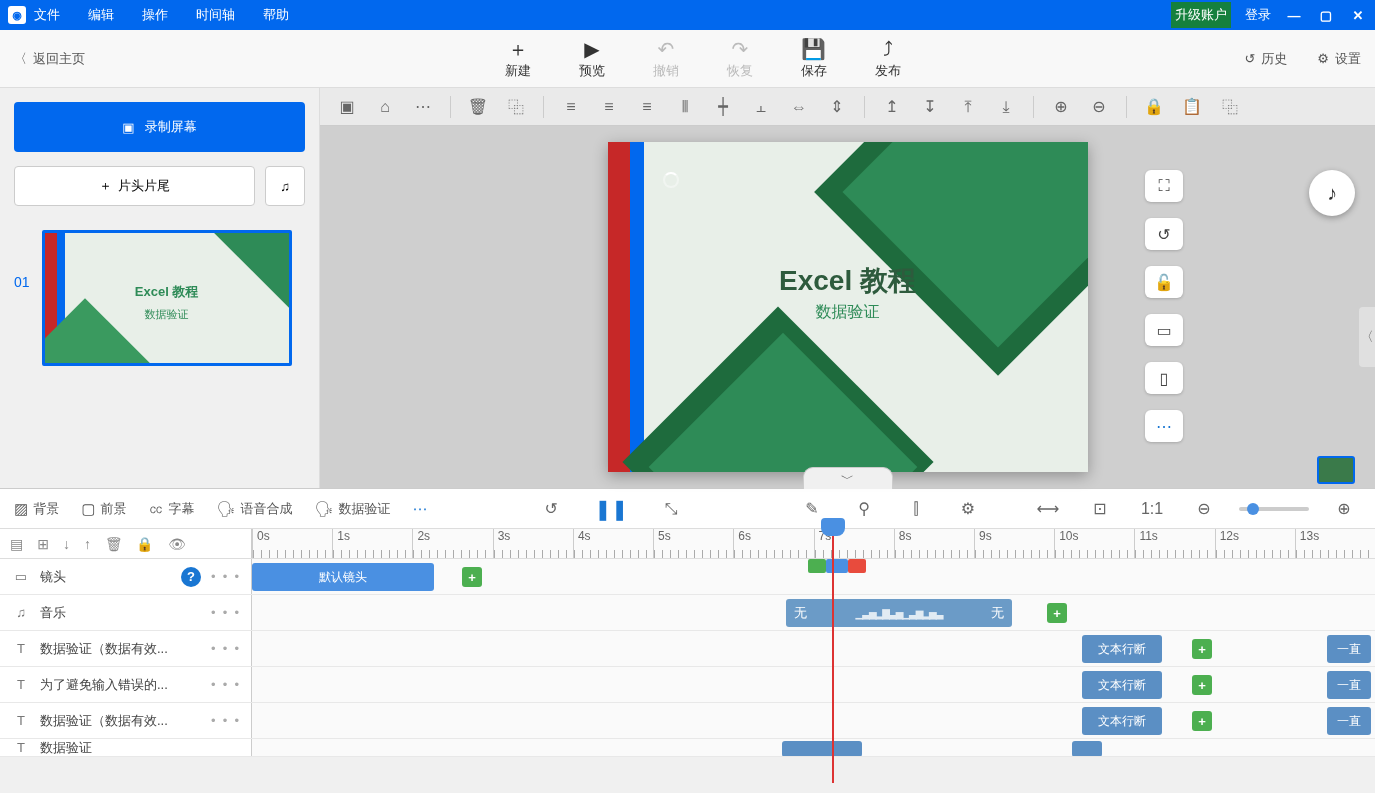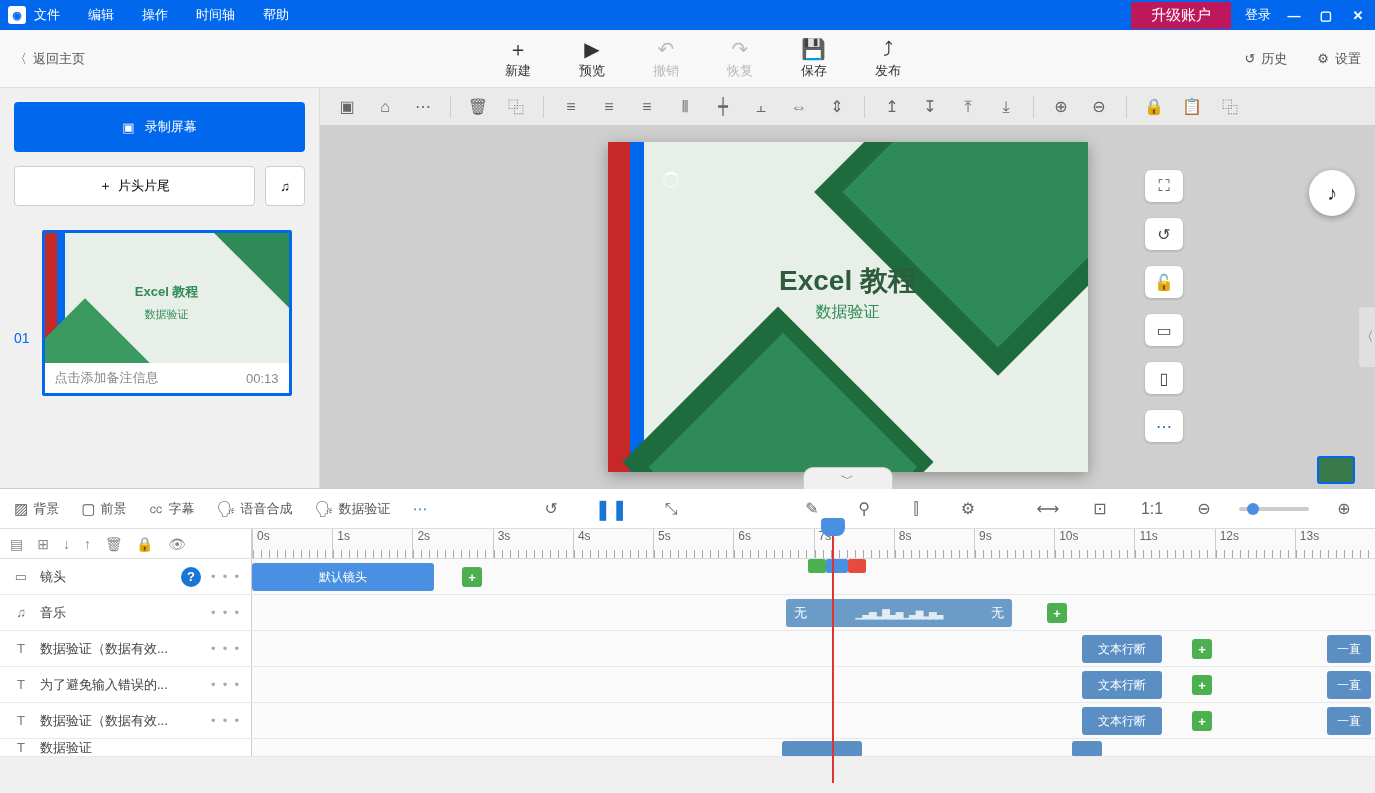--- a/index.html
+++ b/index.html
@@ -3,39 +3,39 @@
 <meta charset="utf-8">
 <style>
   *{box-sizing:border-box;margin:0;padding:0;font-family:"Microsoft YaHei",Arial,sans-serif;font-size:13px;user-select:none}
   body{width:1375px;height:793px;overflow:hidden;background:#f0f0f0;position:relative}
   .titlebar{height:30px;background:#0168ee;color:#fff;display:flex;align-items:center;padding:0 8px;position:relative}
   .titlebar .logo{width:18px;height:18px;background:#fff;border-radius:3px;display:flex;align-items:center;justify-content:center;color:#0168ee;font-weight:bold;font-size:11px;margin-right:8px}
   .titlebar .menu{display:flex;gap:28px}
   .titlebar .menu span{cursor:pointer}
   .titlebar .title{position:absolute;left:50%;transform:translateX(-50%);font-size:14px}
   .titlebar .right{margin-left:auto;display:flex;align-items:center;gap:14px}
-  .titlebar .upgrade{background:#be185d;padding:4px 20px;font-size:15px;cursor:pointer}
+  .titlebar .upgrade{background:#15803d;padding:4px 4px;font-size:13px;cursor:pointer}
   .titlebar .winbtn{width:18px;text-align:center;cursor:pointer;font-weight:bold}
   .toolbar{height:58px;background:#f8f8f8;border-bottom:1px solid #ddd;display:flex;align-items:center;padding:0 14px}
   .toolbar .back{display:flex;align-items:center;gap:6px;color:#555;cursor:pointer;font-size:15px}
   .toolbar .center{display:flex;gap:48px;margin-left:420px}
   .toolbar .tbtn{display:flex;flex-direction:column;align-items:center;gap:2px;color:#333;cursor:pointer;font-size:13px}
   .toolbar .tbtn.dis{color:#bbb}
   .toolbar .tbtn .ico{font-size:20px;height:22px;line-height:22px}
   .toolbar .rightbtns{margin-left:auto;display:flex;gap:30px}
   .toolbar .rbtn{display:flex;align-items:center;gap:6px;color:#555;cursor:pointer}
   .main{display:flex;height:400px}
   
   .left{width:320px;background:#f0f0f0;border-right:1px solid #ddd;display:flex;flex-direction:column;padding:14px}
   .recbtn{height:50px;background:#0168ee;color:#fff;display:flex;align-items:center;justify-content:center;gap:10px;border-radius:4px;cursor:pointer;font-size:15px}
   .row2{display:flex;gap:10px;margin-top:14px}
   .clipbtn{flex:1;height:40px;background:#fff;border:1px solid #ccc;border-radius:4px;display:flex;align-items:center;justify-content:center;gap:6px;cursor:pointer}
   .musicbtn{width:40px;height:40px;background:#fff;border:1px solid #ccc;border-radius:4px;display:flex;align-items:center;justify-content:center;cursor:pointer}
   .thumbwrap{margin-top:24px;display:flex;align-items:flex-start;gap:12px}
-  .thumbnum{color:#0168ee;font-size:14px;margin-top:100px}
+  .thumbnum{color:#0168ee;font-size:14px;margin-top:44px}
   .thumbcard{width:250px;border:3px solid #0168ee;border-radius:2px;background:#fff}
   .thumbimg{height:130px;background:#e8efe8;position:relative;overflow:hidden}
   .thumbimg .stripe{position:absolute;left:0;top:0;width:12px;height:100%;background:#c62828}
   .thumbimg .stripe2{position:absolute;left:12px;top:0;width:8px;height:100%;background:#0168ee}
   .thumbimg .gtri{position:absolute;width:120px;height:120px;background:#2e8b57;transform:rotate(45deg)}
   .thumbimg .txt{position:absolute;top:50px;left:0;right:0;text-align:center;color:#2e8b57;font-weight:bold}
   .thumbimg .sub{position:absolute;top:74px;left:0;right:0;text-align:center;color:#2e8b57;font-size:11px}
   .thumbinfo{height:30px;display:flex;align-items:center;justify-content:space-between;padding:0 10px;color:#888;font-size:12px;background:#fff}
   .addtrans{text-align:center;color:#888;font-size:13px;margin-top:18px}
   .timecounter{text-align:center;color:#333;font-size:14px;margin-top:8px}
@@ -174,24 +174,20 @@
       <div class="thumbnum">01</div>
       <div class="thumbcard">
         <div class="thumbimg">
           <div class="stripe"></div>
             <div class="stripe2"></div>
           <div class="gtri" style="right:-60px;top:-70px"></div>
           <div class="gtri" style="left:-20px;bottom:-80px;background:#3a9a5f"></div>
           <div class="txt">Excel 教程</div>
           <div class="sub">数据验证</div>
         </div>
-        <div class="thumbinfo">
-          <span>点击添加备注信息</span>
-          <span>00:13</span>
-        </div>
       </div>
     </div>
     <div class="addtrans" style="visibility:hidden">添加转场</div>
   </div>
 
   <div class="canvas">
     <div class="ctoolbar">
       <div class="cbtn">▣</div>
       <div class="cbtn">⌂</div>
       <div class="cbtn">⋯</div>

